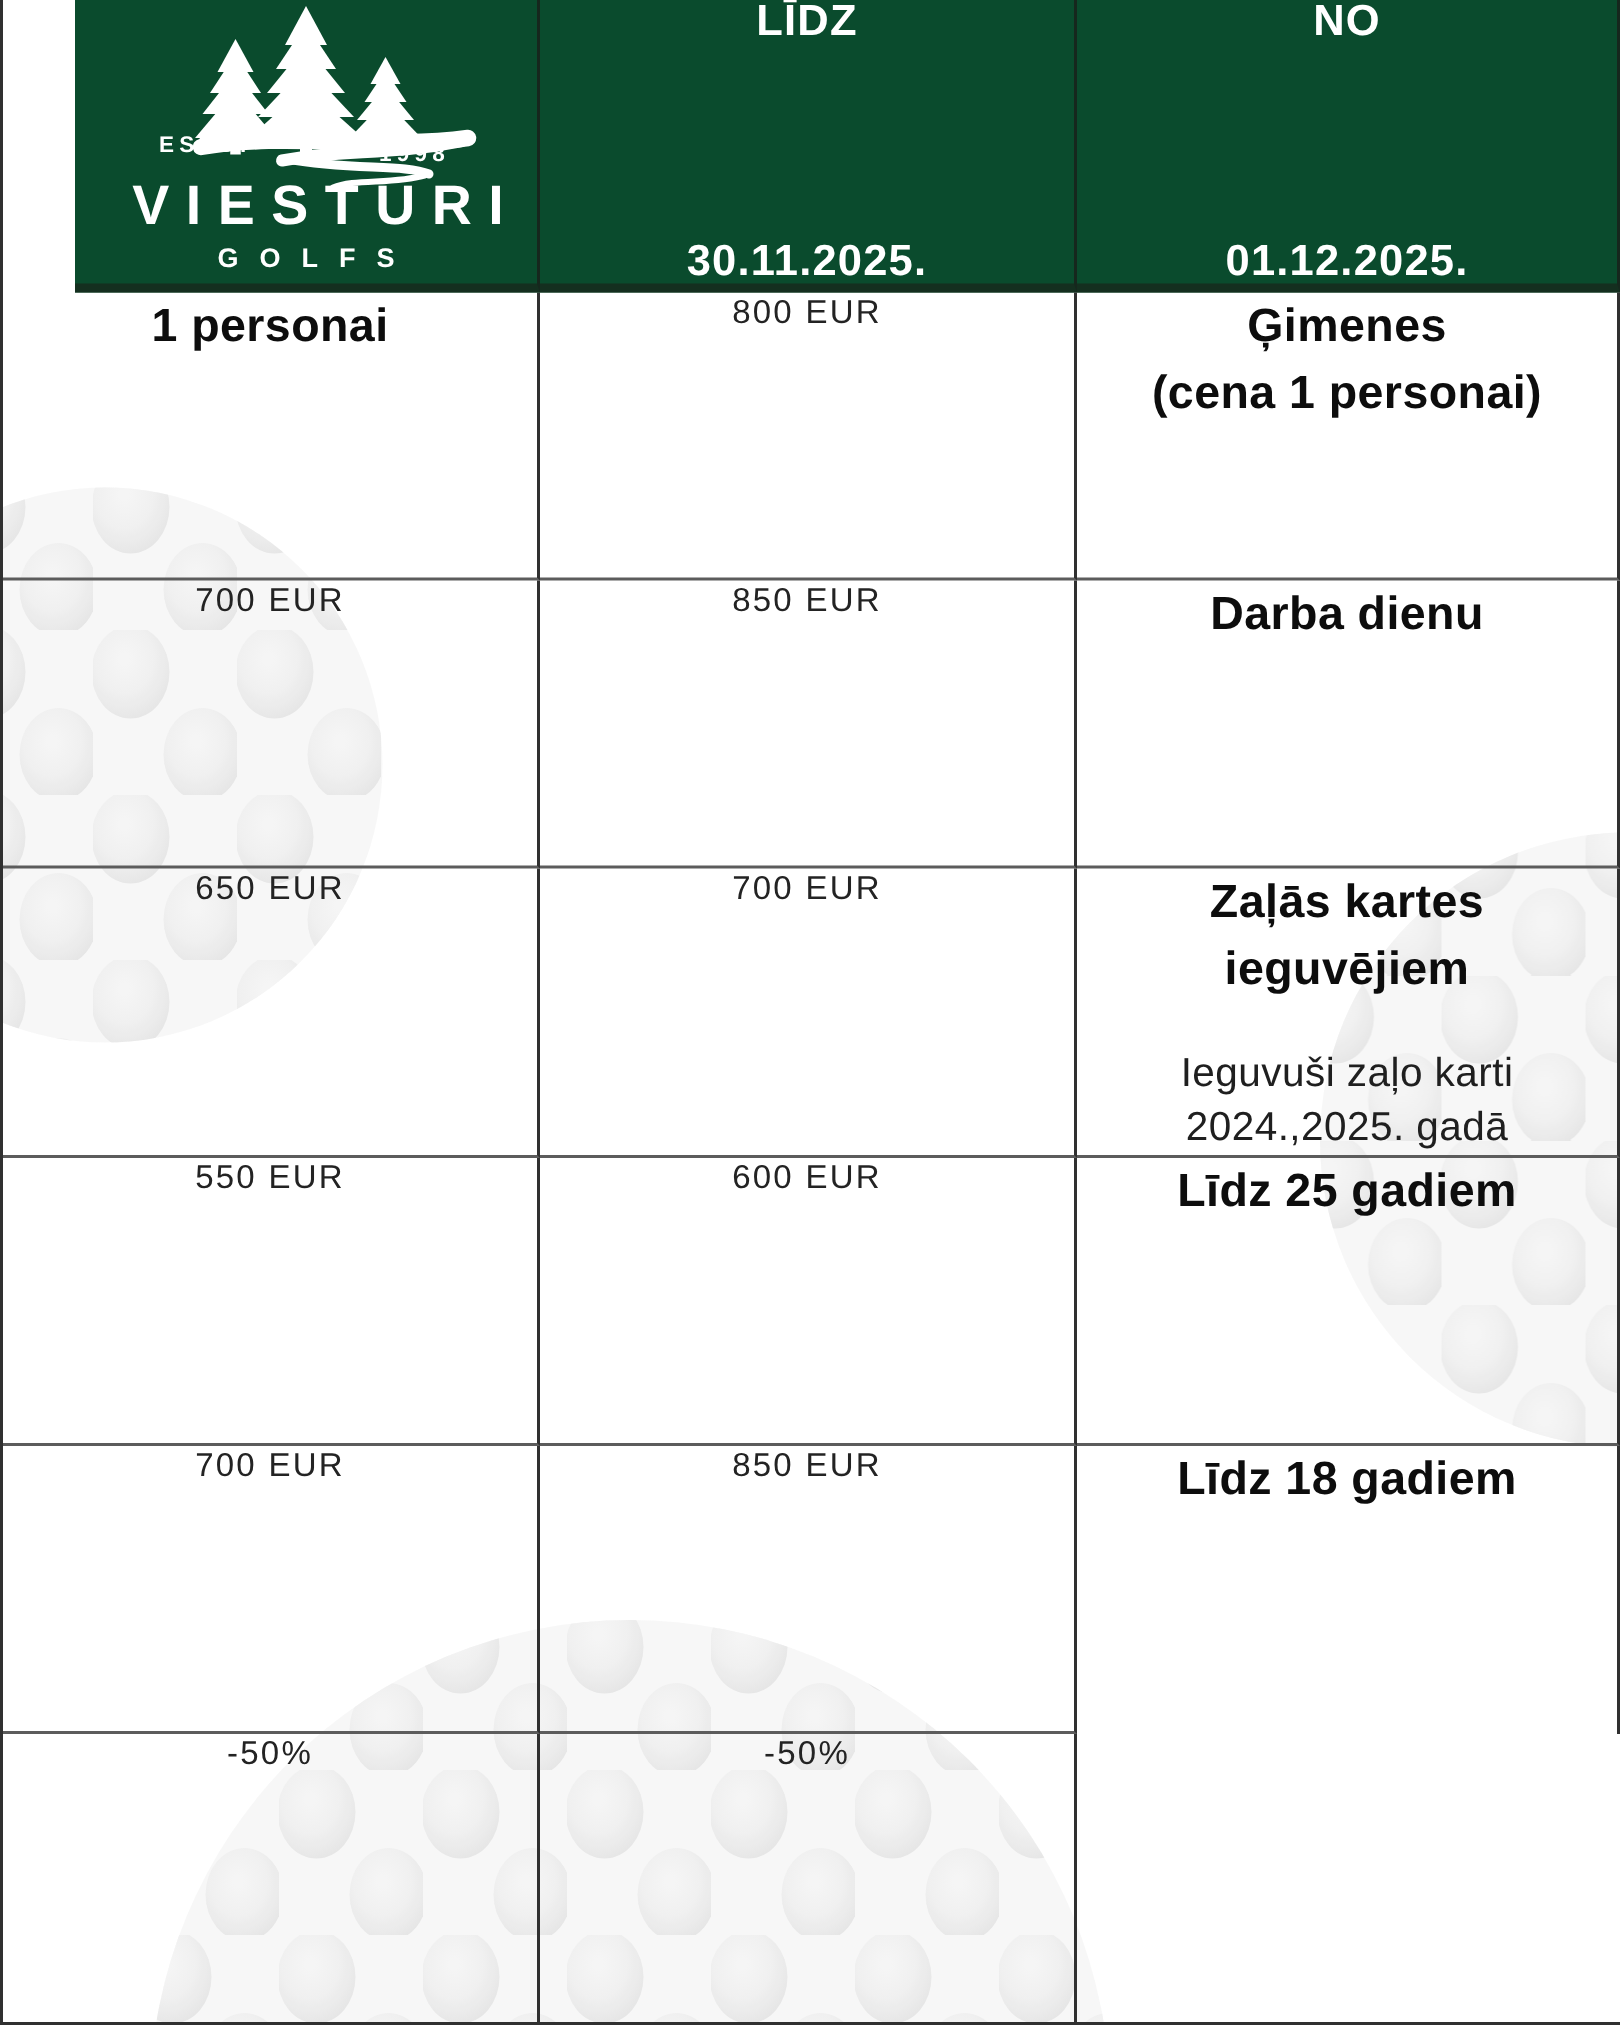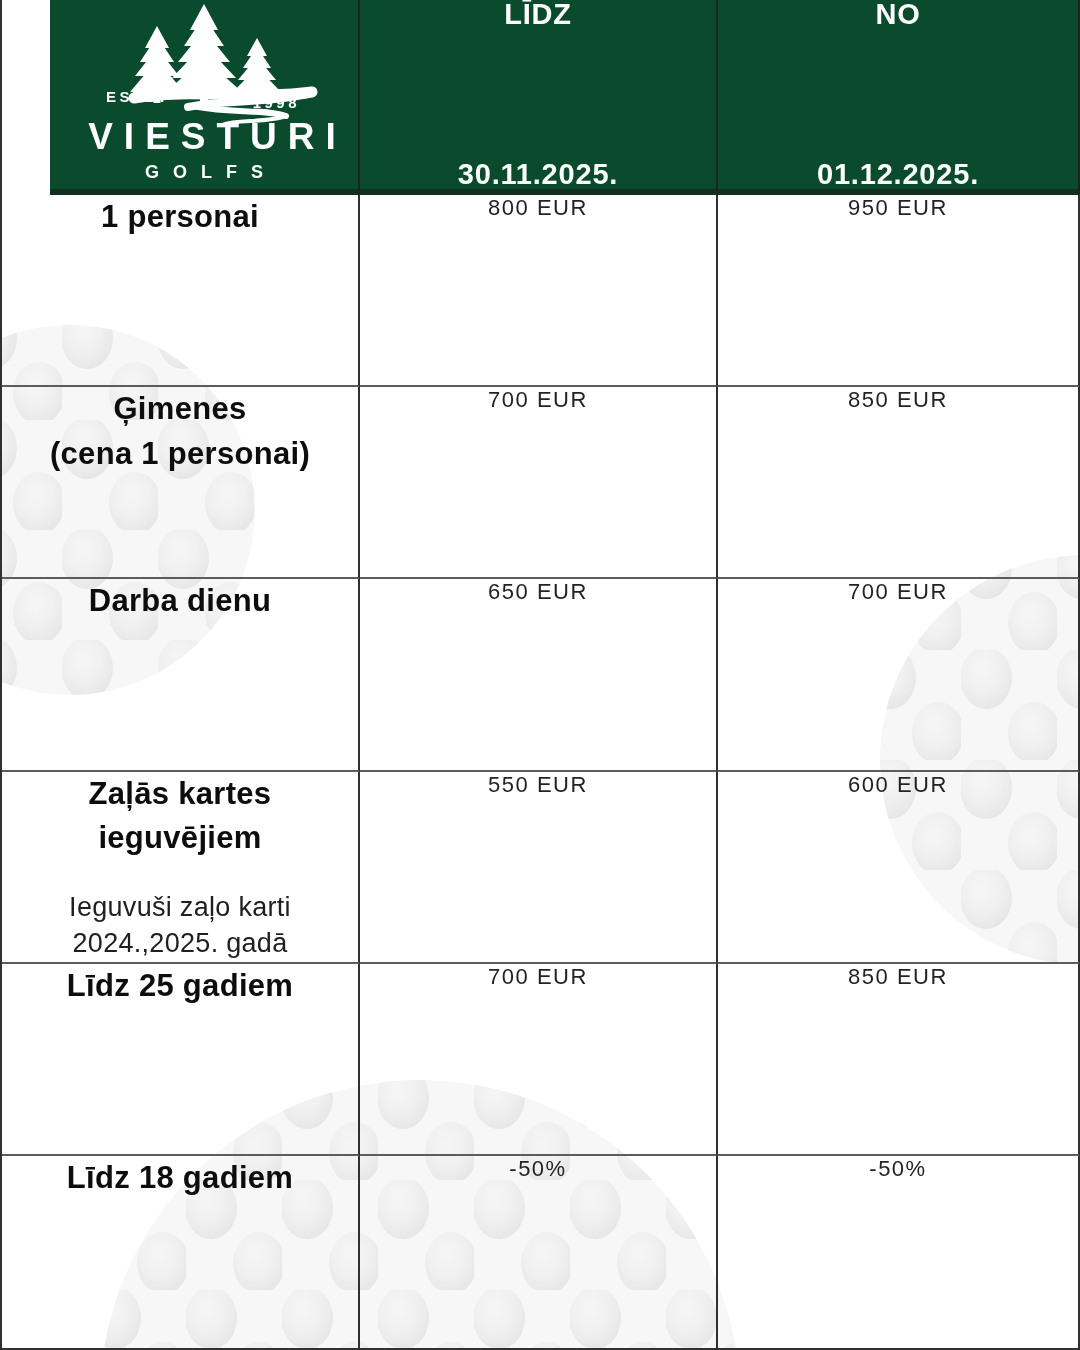--- a/index.html
+++ b/index.html
@@ -144,23 +144,20 @@
     <span class="hdr-line">01.12.2025.</span>
   </div>
 
   <div class="cell">
     <div class="row-label">1 personai</div>
 
   </div>
   <div class="cell">
     <div class="price">800 EUR</div>
   </div>
-  <div class="cell">
-    <div class="price">950 EUR</div>
-  </div>
 
   <div class="cell">
     <div class="row-label">Ģimenes
 (cena 1 personai)</div>
 
   </div>
   <div class="cell">
     <div class="price">700 EUR</div>
   </div>
   <div class="cell">

